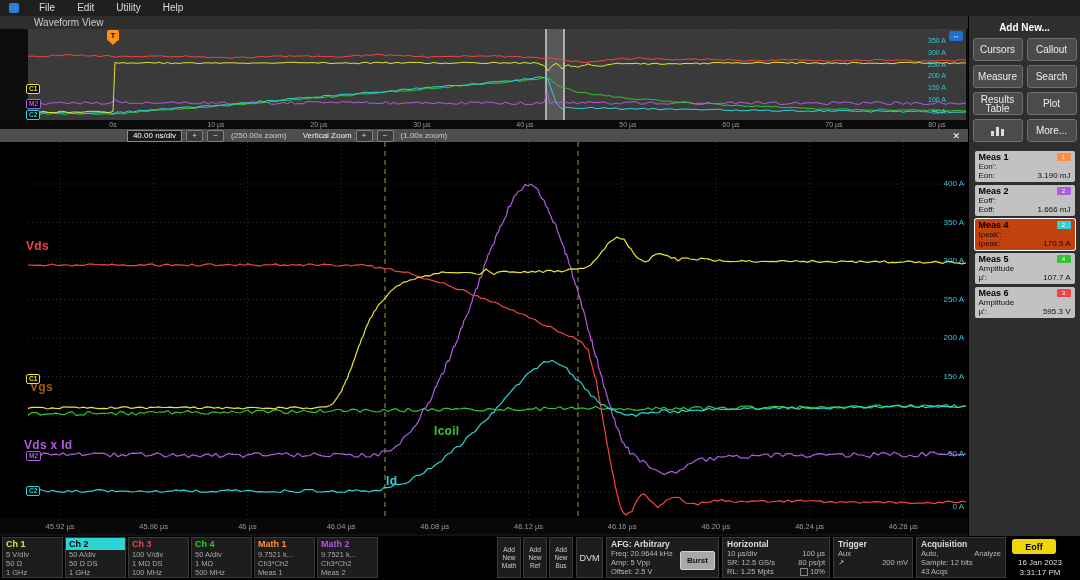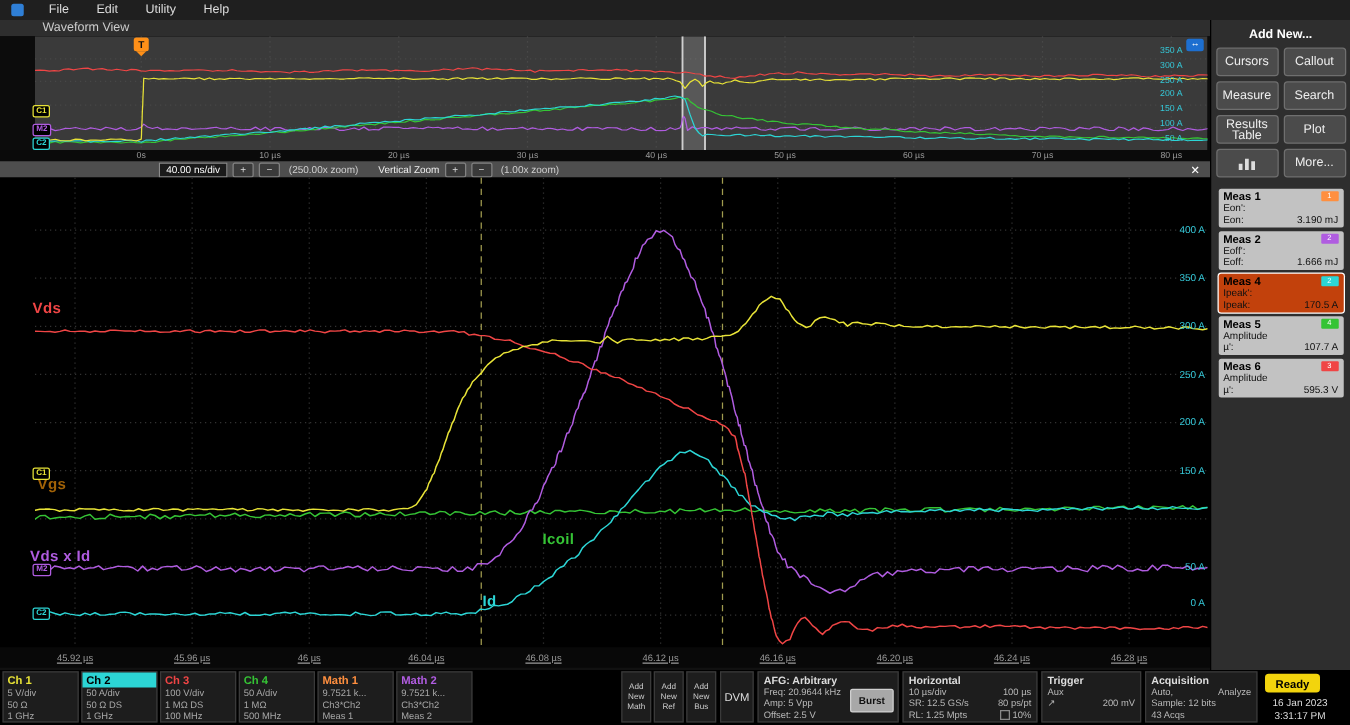--- a/index.html
+++ b/index.html
@@ -38,21 +38,21 @@
         font-size:8px;line-height:9px;text-align:center;margin-left:4px;}
   .zdim{color:#d0d0d0;margin-left:7px;}
   #zb-vlabel{margin-left:16px;}
   #zb-close{margin-left:auto;margin-right:8px;color:#fff;font-size:9px;}
   
   #zoomed{position:absolute;left:0;top:126px;width:968px;height:376px;background:#000;}
   #z-svg{position:absolute;left:28px;top:0;}
   .zscale{position:absolute;right:4px;width:40px;text-align:right;color:#35c8d8;font-size:8px;}
   .trace-label{position:absolute;font-size:12px;font-weight:bold;letter-spacing:.3px;}
   #z-time{position:absolute;left:0;top:502px;width:968px;height:16px;background:#080808;}
-  #z-time span{font-size:7.5px;top:4px;text-decoration:underline;}
+  #z-time span{font-size:7.5px;top:4px;}
   
   #right-panel{position:absolute;left:968px;top:16px;width:112px;height:520px;background:#2e2e2e;
                border-left:1px solid #000;box-sizing:border-box;}
   #addnew-title{color:#fff;font-size:10px;font-weight:bold;text-align:center;margin:6px 0 5px 0;}
   #addnew-grid{display:grid;grid-template-columns:50px 50px;gap:4px;justify-content:center;}
   .rp-btn{height:21px;background:#4b4b4b;border:1px solid #6f6f6f;border-radius:3px;color:#eee;
           font-size:10px;line-height:9px;display:flex;align-items:center;justify-content:center;text-align:center;}
   #meas-list{margin-top:9px;display:flex;flex-direction:column;align-items:center;}
   .meas-badge{width:100px;background:#c2c2c2;border-radius:2px;margin-bottom:3px;padding:1px 4px 2px 4px;
               box-sizing:border-box;}
@@ -197,21 +197,21 @@
           <polyline points="0.0,123.0 4.0,123.1 8.0,123.3 12.0,123.2 16.0,123.8 20.0,123.1 24.0,122.0 28.0,123.1 32.0,123.3 36.0,122.9 40.0,123.0 44.0,123.8 48.0,122.8 52.0,123.4 56.0,123.4 60.0,122.2 64.0,122.2 68.0,122.5 72.0,122.8 76.0,122.7 80.0,123.2 84.0,122.1 88.0,123.2 92.0,123.2 96.0,122.8 100.0,123.8 104.0,123.7 108.0,123.6 112.0,122.6 116.0,123.3 120.0,122.4 124.0,121.9 128.0,123.6 132.0,124.1 136.0,122.5 140.0,122.2 144.0,123.6 148.0,122.6 152.0,123.1 156.0,123.2 160.0,123.8 164.0,122.1 168.0,123.8 172.0,123.8 176.0,122.7 180.0,121.9 184.0,122.0 188.0,123.8 192.0,123.0 196.0,123.1 200.0,122.4 204.0,123.0 208.0,123.6 212.0,122.0 216.0,123.3 220.0,121.9 224.0,122.9 228.0,123.3 232.0,124.2 236.0,122.8 240.0,122.9 244.0,122.6 247.9,121.9 251.9,123.6 255.8,122.8 259.8,123.6 263.8,122.5 267.7,123.1 271.7,122.6 275.6,123.8 279.6,122.2 283.5,122.1 287.5,123.3 291.5,123.3 295.4,122.1 299.4,122.7 303.3,122.7 307.3,124.0 311.3,123.8 315.2,123.3 319.2,122.8 323.1,124.0 327.1,123.2 331.0,122.8 335.0,122.5 339.1,123.8 343.2,123.3 347.3,126.1 351.4,125.4 355.5,126.4 359.5,126.5 363.6,127.1 367.7,129.4 371.8,129.7 375.9,130.3 380.0,130.0 384.0,132.3 388.0,133.7 392.0,135.5 396.0,136.9 400.0,137.2 404.0,138.4 408.0,139.6 412.0,140.6 416.0,140.8 420.0,143.4 423.6,144.7 427.3,146.9 430.9,147.6 434.5,147.6 438.2,148.9 441.8,151.5 445.5,153.7 449.1,153.5 452.7,156.3 456.4,156.3 460.0,158.6 463.6,159.9 467.3,160.1 470.9,162.1 474.5,164.6 478.2,165.7 481.8,167.6 485.5,168.2 489.1,170.9 492.7,171.5 496.4,172.5 500.0,175.1 503.8,176.5 507.5,177.7 511.3,181.0 515.0,183.0 518.8,184.4 522.5,184.3 526.3,187.1 530.0,189.8 533.7,190.8 537.3,192.8 541.0,194.3 544.7,194.5 548.3,197.3 552.0,199.0 554.7,201.2 557.3,205.7 560.0,207.0 561.0,210.8 562.0,216.7 563.0,219.5 564.0,223.5 565.0,227.6 566.0,231.5 567.0,235.4 568.0,236.9 568.7,241.2 569.4,246.2 570.1,249.7 570.8,253.8 571.5,258.1 572.2,260.9 572.9,264.9 573.6,269.9 574.3,273.4 575.0,277.8 575.7,282.5 576.4,285.8 577.1,289.6 577.8,294.2 578.5,297.7 579.2,303.1 579.9,305.5 580.6,309.9 581.3,313.4 582.0,318.4 582.8,321.3 583.5,325.6 584.3,329.6 585.0,331.8 585.8,335.9 586.5,339.7 587.3,345.0 588.0,347.1 589.0,352.4 590.0,354.5 591.0,359.1 592.0,363.2 593.0,366.6 595.5,370.7 598.0,373.0 601.0,370.5 604.0,369.6 606.0,364.3 608.0,360.1 610.0,356.6 613.0,353.0 616.0,351.9 619.0,354.8 622.0,358.5 624.7,360.5 627.3,363.3 630.0,365.5 632.7,362.7 635.3,361.6 638.0,358.3 641.3,357.0 644.7,355.5 648.0,355.3 651.3,355.5 654.7,358.5 658.0,361.1 662.0,361.5 666.0,361.4 670.0,362.9 674.0,360.1 678.0,360.5 682.0,360.2 686.0,358.2 690.0,359.2 693.8,357.4 697.5,359.4 701.3,358.7 705.0,360.0 708.8,360.4 712.5,359.2 716.3,359.7 720.0,359.8 724.0,358.9 728.0,359.1 732.0,358.7 736.0,358.6 740.0,360.5 744.0,359.5 748.0,359.5 752.0,358.6 756.0,360.1 760.0,358.0 764.0,359.9 768.0,358.6 772.0,358.2 776.0,359.1 780.0,359.0 784.0,358.5 788.0,359.2 792.0,358.6 796.0,360.6 800.0,359.9 804.0,359.6 808.0,361.0 812.0,359.5 816.0,360.1 820.0,360.1 824.0,359.5 828.0,360.1 832.0,361.3 836.0,359.8 840.0,360.3 844.0,360.2 848.0,359.6 852.0,359.9 856.0,360.9 860.0,359.5 864.0,359.8 868.0,361.4 872.0,360.0 876.0,360.2 880.0,360.8 883.9,361.6 887.7,361.1 891.6,361.1 895.5,361.2 899.3,360.4 903.2,361.2 907.1,361.5 910.9,360.1 914.8,360.9 918.7,359.3 922.5,359.4 926.4,360.3 930.3,360.6 934.1,359.1 938,360" fill="none" stroke="#f04545" stroke-width="1.2" stroke-linejoin="round" stroke-linecap="round"></polyline>
           <polyline points="0.0,266.3 3.9,265.4 7.9,265.3 11.8,265.3 15.8,265.7 19.7,267.0 23.7,265.9 27.6,266.4 31.6,266.6 35.5,264.8 39.5,265.1 43.4,265.1 47.4,265.2 51.3,266.0 55.3,265.2 59.2,266.1 63.2,265.3 67.1,266.1 71.1,266.7 75.0,266.4 78.9,266.7 82.9,265.0 86.8,266.4 90.8,265.8 94.7,264.8 98.7,264.9 102.6,266.3 106.6,265.9 110.5,265.2 114.5,265.4 118.4,266.8 122.4,265.1 126.3,265.5 130.3,264.9 134.2,265.5 138.2,265.5 142.1,265.1 146.1,265.6 150.0,265.7 154.0,265.1 158.1,264.8 162.1,265.8 166.1,264.9 170.1,266.7 174.2,266.3 178.2,264.9 182.2,265.1 186.3,266.1 190.3,265.4 194.3,266.8 198.3,265.3 202.4,265.8 206.4,266.4 210.4,265.9 214.4,267.0 218.5,265.8 222.5,265.3 226.5,265.5 230.6,265.8 234.6,266.5 238.6,266.1 242.6,266.3 246.7,266.9 250.7,265.1 254.7,265.6 258.8,266.6 262.8,265.1 266.8,264.9 270.8,265.6 274.9,266.7 278.9,266.0 282.9,266.9 286.9,265.8 291.0,265.1 295.0,264.8 298.3,264.9 301.7,263.5 305.0,261.7 307.3,258.4 309.7,254.8 312.0,251.1 313.5,249.5 315.0,244.7 316.5,242.2 318.0,238.1 319.4,236.5 320.8,231.5 322.2,228.4 323.6,225.5 325.0,220.5 326.4,217.5 327.8,212.8 329.2,209.1 330.6,204.4 332.0,202.0 333.6,196.8 335.2,194.2 336.8,189.1 338.4,184.7 340.0,181.4 342.0,176.6 344.0,174.3 346.0,169.7 348.0,167.6 350.0,163.4 352.4,161.2 354.8,158.6 357.2,156.3 359.6,152.8 362.0,149.9 365.3,147.1 368.5,144.3 371.8,143.1 375.0,140.4 378.8,139.7 382.5,137.8 386.3,137.5 390.0,135.3 394.0,134.8 398.0,133.7 402.0,133.8 406.0,131.6 410.0,131.7 413.8,129.9 417.5,130.3 421.3,130.6 425.0,130.6 428.8,130.9 432.5,130.7 436.3,130.5 440.0,130.5 444.0,130.9 448.0,132.0 452.0,132.5 455.0,129.8 458.0,127.0 462.0,130.1 466.0,132.5 470.0,130.1 474.0,129.3 477.7,129.1 481.4,130.1 485.1,129.9 488.9,130.3 492.6,130.7 496.3,129.4 500.0,130.6 503.8,129.4 507.5,130.1 511.3,128.5 515.0,130.5 518.8,128.4 522.5,128.3 526.3,129.9 530.0,128.6 533.7,129.9 537.4,128.7 541.1,127.1 544.9,126.9 548.6,127.1 552.3,126.4 556.0,126.3 559.3,124.8 562.7,123.0 566.0,118.9 568.7,116.7 571.3,113.2 574.0,109.3 576.7,106.9 579.3,102.2 582.0,99.8 585.5,97.7 589.0,95.1 592.5,96.8 596.0,97.2 598.3,100.7 600.7,105.1 603.0,106.8 605.3,110.8 607.7,114.0 610.0,116.3 613.5,118.0 617.0,120.0 620.5,118.9 624.0,114.4 628.0,112.2 632.0,111.6 636.0,112.9 640.0,113.8 643.3,116.2 646.7,115.7 650.0,118.9 654.0,116.1 658.0,115.8 662.0,117.0 665.6,117.3 669.2,118.0 672.8,116.2 676.4,116.6 680.0,116.9 683.8,118.3 687.5,119.2 691.3,117.8 695.0,119.1 698.8,119.3 702.5,119.7 706.3,119.5 710.0,119.5 713.8,118.4 717.7,119.4 721.5,118.5 725.4,120.0 729.2,120.1 733.1,119.5 736.9,119.4 740.8,119.6 744.6,119.3 748.5,119.7 752.3,118.6 756.2,118.7 760.0,119.3 764.0,119.6 768.0,118.5 772.0,119.7 776.0,119.4 780.0,120.3 784.0,118.4 788.0,119.6 792.0,120.4 796.0,119.6 800.0,119.3 804.0,120.1 808.0,120.5 812.0,119.2 816.0,119.0 820.0,119.6 824.0,119.1 828.0,120.8 832.0,118.8 836.0,119.9 840.0,120.3 844.0,119.6 848.0,119.2 852.0,120.3 856.0,118.8 860.0,120.8 864.0,120.3 868.0,120.6 872.0,120.2 876.0,120.0 880.0,118.9 883.9,119.7 887.7,120.7 891.6,119.7 895.5,121.2 899.3,120.7 903.2,120.4 907.1,119.4 910.9,120.3 914.8,121.3 918.7,119.6 922.5,119.6 926.4,120.9 930.3,121.2 934.1,121.8 938,121" fill="none" stroke="#e8e337" stroke-width="1.2" stroke-linejoin="round" stroke-linecap="round"></polyline>
         </svg>
     <div class="zscale" style="top: 37px;">400 A</div>
         <div class="zscale" style="top: 75.5px;">350 A</div>
         <div class="zscale" style="top: 114px;">300 A</div>
         <div class="zscale" style="top: 152.5px;">250 A</div>
         <div class="zscale" style="top: 191px;">200 A</div>
         <div class="zscale" style="top: 229.5px;">150 A</div>
         <div class="zscale" style="top: 306.5px;">50 A</div>
-        <div class="zscale" style="top: 336px;">0 A</div>
+        <div class="zscale" style="top: 360px;">0 A</div>
         <div class="trace-label" style="left: 26px; top: 97px; color: rgb(240, 69, 69);">Vds</div>
         <div class="trace-label" style="left: 30px; top: 238px; color: #a16207;">Vgs</div>
         <div class="trace-label" style="left: 24px; top: 296px; color: rgb(176, 92, 224);">Vds x Id</div>
         <div class="trace-label" style="left: 434px; top: 282px; color: rgb(53, 196, 53);">Icoil</div>
         <div class="trace-label" style="left: 386px; top: 332px; color: rgb(44, 213, 213);">Id</div>
         <div class="chbadge" style="color: rgb(232, 227, 55); border-color: rgb(232, 227, 55); top: 232px;">C1</div>
         <div class="chbadge" style="color: rgb(176, 92, 224); border-color: rgb(176, 92, 224); top: 309px;">M2</div>
         <div class="chbadge" style="color: rgb(44, 213, 213); border-color: rgb(44, 213, 213); top: 344px;">C2</div>
       </div>
     <div id="z-time">
@@ -344,21 +344,21 @@
     <div class="bpanel" style="left:916px;width:90px;">
       <div class="bp-title">Acquisition</div>
       <div class="bp-row">
         <span>Auto,</span>
         <span>Analyze</span>
       </div>
       <div class="bp-line">Sample: 12 bits</div>
       <div class="bp-line">43 Acqs</div>
     </div>
 
-    <div id="ready-btn">Ready</div>
+    <div id="ready-btn">Eoff</div>
     <div id="datetime">
       <div>16 Jan 2023</div>
       <div>3:31:17 PM</div>
     </div>
   <div class="ch-badge" style="left: 2px;">
         <div class="ch-hdr" style="color: rgb(232, 227, 55);">Ch 1</div>
         <div class="ch-row">5 V/div</div>
         <div class="ch-row">50 Ω</div>
         <div class="ch-row">1 GHz</div>
       </div>

